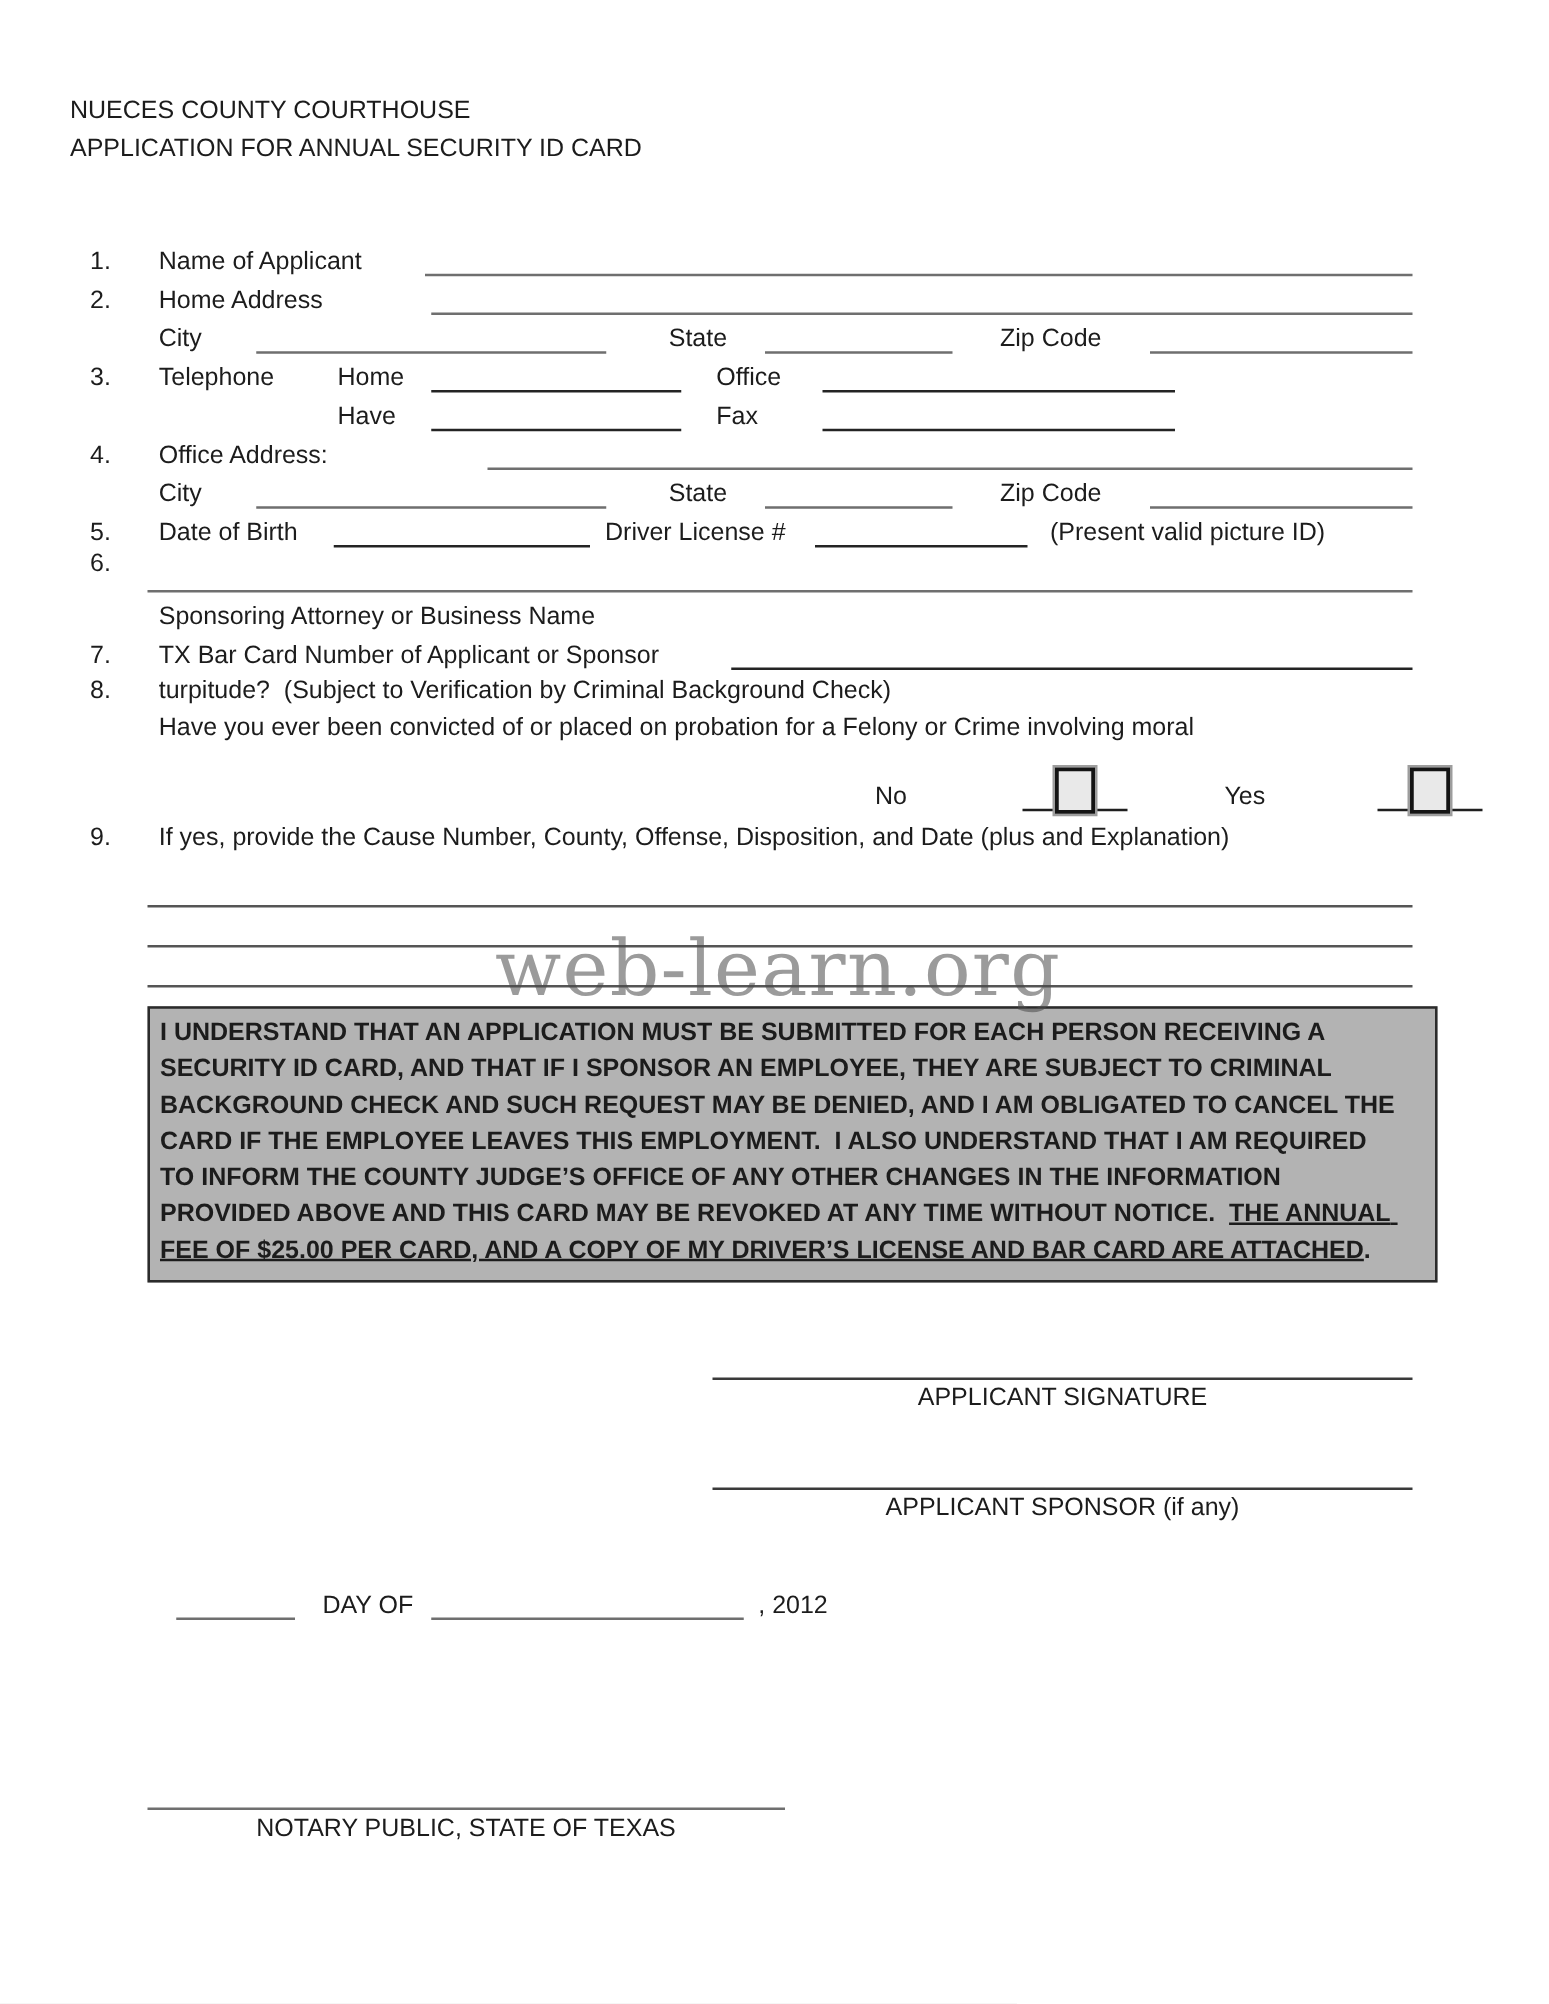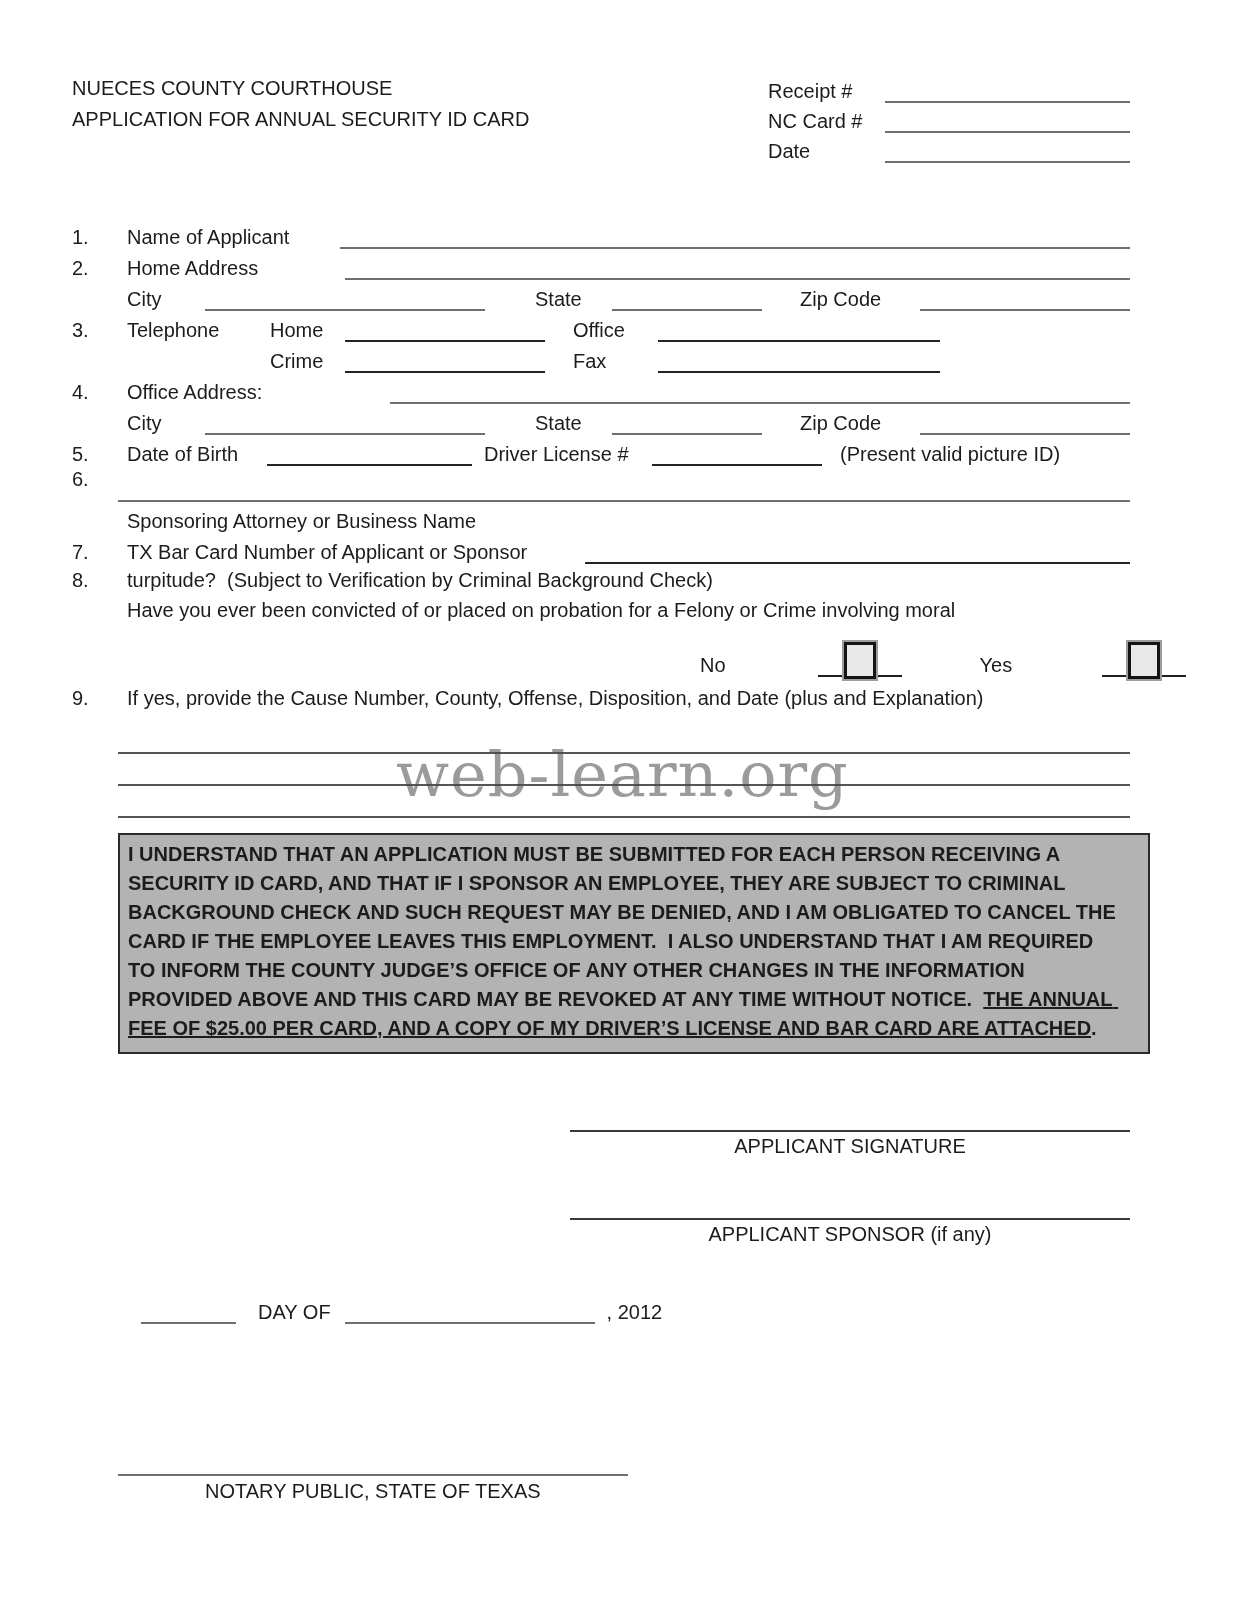--- a/index.html
+++ b/index.html
@@ -16,21 +16,21 @@
     padding-top:73px;
   }
   .row{display:flex;align-items:flex-end;height:31px;box-sizing:border-box;}
   .u{border-bottom:2px solid #6f6f6f;height:5px;}
   .ud{border-bottom:2px solid #242424;height:5px;}
   .grow{flex:1;}
   .num{width:55px;flex:none;}
   .lbl{flex:none;white-space:nowrap;}
 
   
-  .header{display:flex;margin-left:72px;margin-right:109px;}
+  .header{display:flex;margin-left:56px;margin-right:109px;}
   .titles{flex:1;line-height:31px;}
   .hdr-fields{width:362px;flex:none;}
   .hdr-row{display:flex;align-items:flex-end;height:30px;}
   .hdr-lbl{width:117px;flex:none;}
 
   
   .items{margin-top:55px;}
   .item-row{margin-left:72px;margin-right:109px;}
   .indent-row{margin-left:127px;margin-right:109px;}
   .tel-row{margin-left:270px;margin-right:109px;}
@@ -96,34 +96,20 @@
 
 <div class="page">
 
   <div class="watermark">web-learn.org</div>
 
   <div class="header">
     <div class="titles">
       <div>NUECES COUNTY COURTHOUSE</div>
       <div>APPLICATION FOR ANNUAL SECURITY ID CARD</div>
     </div>
-    <div class="hdr-fields">
-      <div class="hdr-row">
-        <span class="hdr-lbl">Receipt #</span>
-        <span class="u grow"></span>
-      </div>
-      <div class="hdr-row">
-        <span class="hdr-lbl">NC Card #</span>
-        <span class="u grow"></span>
-      </div>
-      <div class="hdr-row">
-        <span class="hdr-lbl">Date</span>
-        <span class="u grow"></span>
-      </div>
-    </div>
   </div>
 
   <div class="items">
 
     <div class="row item-row">
       <span class="num">1.</span>
       <span class="lbl" style="width:213px">Name of Applicant</span>
       <span class="u grow"></span>
     </div>
 
@@ -148,21 +134,21 @@
       <span class="num">3.</span>
       <span class="lbl w-phone">Telephone</span>
       <span class="lbl w-phlbl">Home</span>
       <span class="ud w-phu"></span>
       <span class="sp28"></span>
       <span class="lbl w-offlbl">Office</span>
       <span class="ud w-offu"></span>
     </div>
 
     <div class="row tel-row">
-      <span class="lbl w-phlbl">Crime</span>
+      <span class="lbl w-phlbl">Have</span>
       <span class="ud w-phu"></span>
       <span class="sp28"></span>
       <span class="lbl w-offlbl">Fax</span>
       <span class="ud w-offu"></span>
     </div>
 
     <div class="row item-row">
       <span class="num">4.</span>
       <span class="lbl" style="width:263px">Office Address:</span>
       <span class="u grow"></span>

